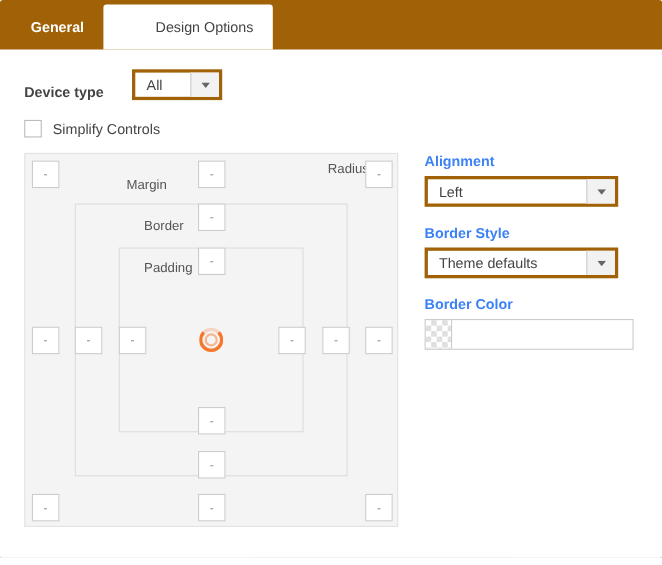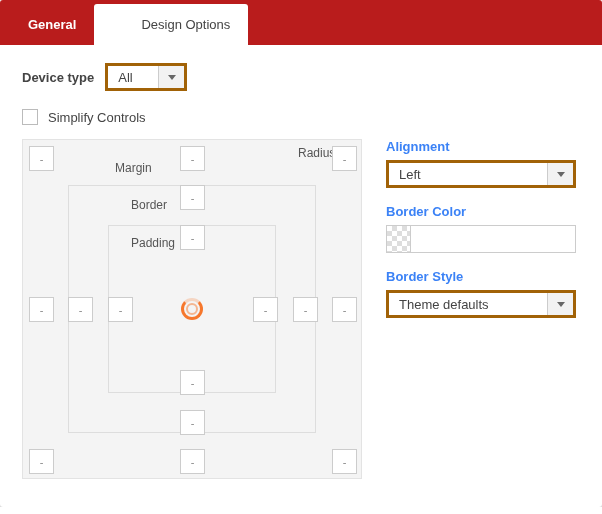--- a/index.html
+++ b/index.html
@@ -11,21 +11,21 @@
     background: #fff;
   }
   .panel {
     width: 602px;
     box-shadow: 0 2px 6px rgba(0,0,0,0.35);
     border-radius: 3px;
     overflow: hidden;
   }
   .tabs {
     display: flex;
-    background: #b91c1c;
+    background: #a16207;
     height: 45px;
     align-items: flex-end;
     padding: 0 10px;
   }
   .tab {
     padding: 13px 18px;
     font-weight: 600;
     cursor: pointer;
     color: #fff;
   }
@@ -34,23 +34,23 @@
     color: #444;
     border-radius: 3px 3px 0 0;
     font-weight: 400;
     padding-left: 47px;
   }
   .content {
     padding: 18px 22px 28px;
   }
   .row {
     display: flex;
-    align-items: center;
+    align-items: flex-end;
     margin-bottom: 18px;
-    gap: 11px;
+    gap: 26px;
   }
   .label-strong {
     font-weight: 600;
   }
   .select {
     display: flex;
     align-items: center;
     border: 3px solid #a16207;
     height: 28px;
     background: #fff;
@@ -61,21 +61,21 @@
   }
   .select .caret {
     width: 26px;
     height: 100%;
     border-left: 1px solid #ccc;
     display: flex;
     align-items: center;
     justify-content: center;
     background: #f2f2f2;
   }
-  .select.wide { width: 190px; }
+  .select.wide { width: 176px; }
   .select.wide .sel-val { flex: 1; }
   .caret svg { display:block; }
   .chk-row { display:flex; align-items:center; gap:10px; margin-bottom:14px;}
   .chk {
     width: 16px; height: 16px;
     border: 1px solid #bbb;
     background: #fff;
   }
   .columns { display:flex; gap: 24px; }
   .boxmodel {
@@ -251,34 +251,34 @@
           <div class="select wide">
             <span class="sel-val">Left</span>
             <span class="caret">
               <svg width="8" height="5" viewBox="0 0 8 5">
                   <path d="M0 0 L4 5 L8 0 Z" fill="#666"></path>
                 </svg>
             </span>
           </div>
         </div>
         <div class="field">
-          <div class="flabel">Border Color</div>
-          <div class="swatch-input">
-            <div class="swatch"></div>
-          </div>
-        </div>
-        <div class="field">
           <div class="flabel">Border Style</div>
           <div class="select wide">
             <span class="sel-val">Theme defaults</span>
             <span class="caret">
               <svg width="8" height="5" viewBox="0 0 8 5">
                   <path d="M0 0 L4 5 L8 0 Z" fill="#666"></path>
                 </svg>
             </span>
           </div>
         </div>
+        <div class="field">
+          <div class="flabel">Border Color</div>
+          <div class="swatch-input">
+            <div class="swatch"></div>
+          </div>
+        </div>
       </div>
 
     </div>
 
   </div>
 </div>
 
 </body></html>

